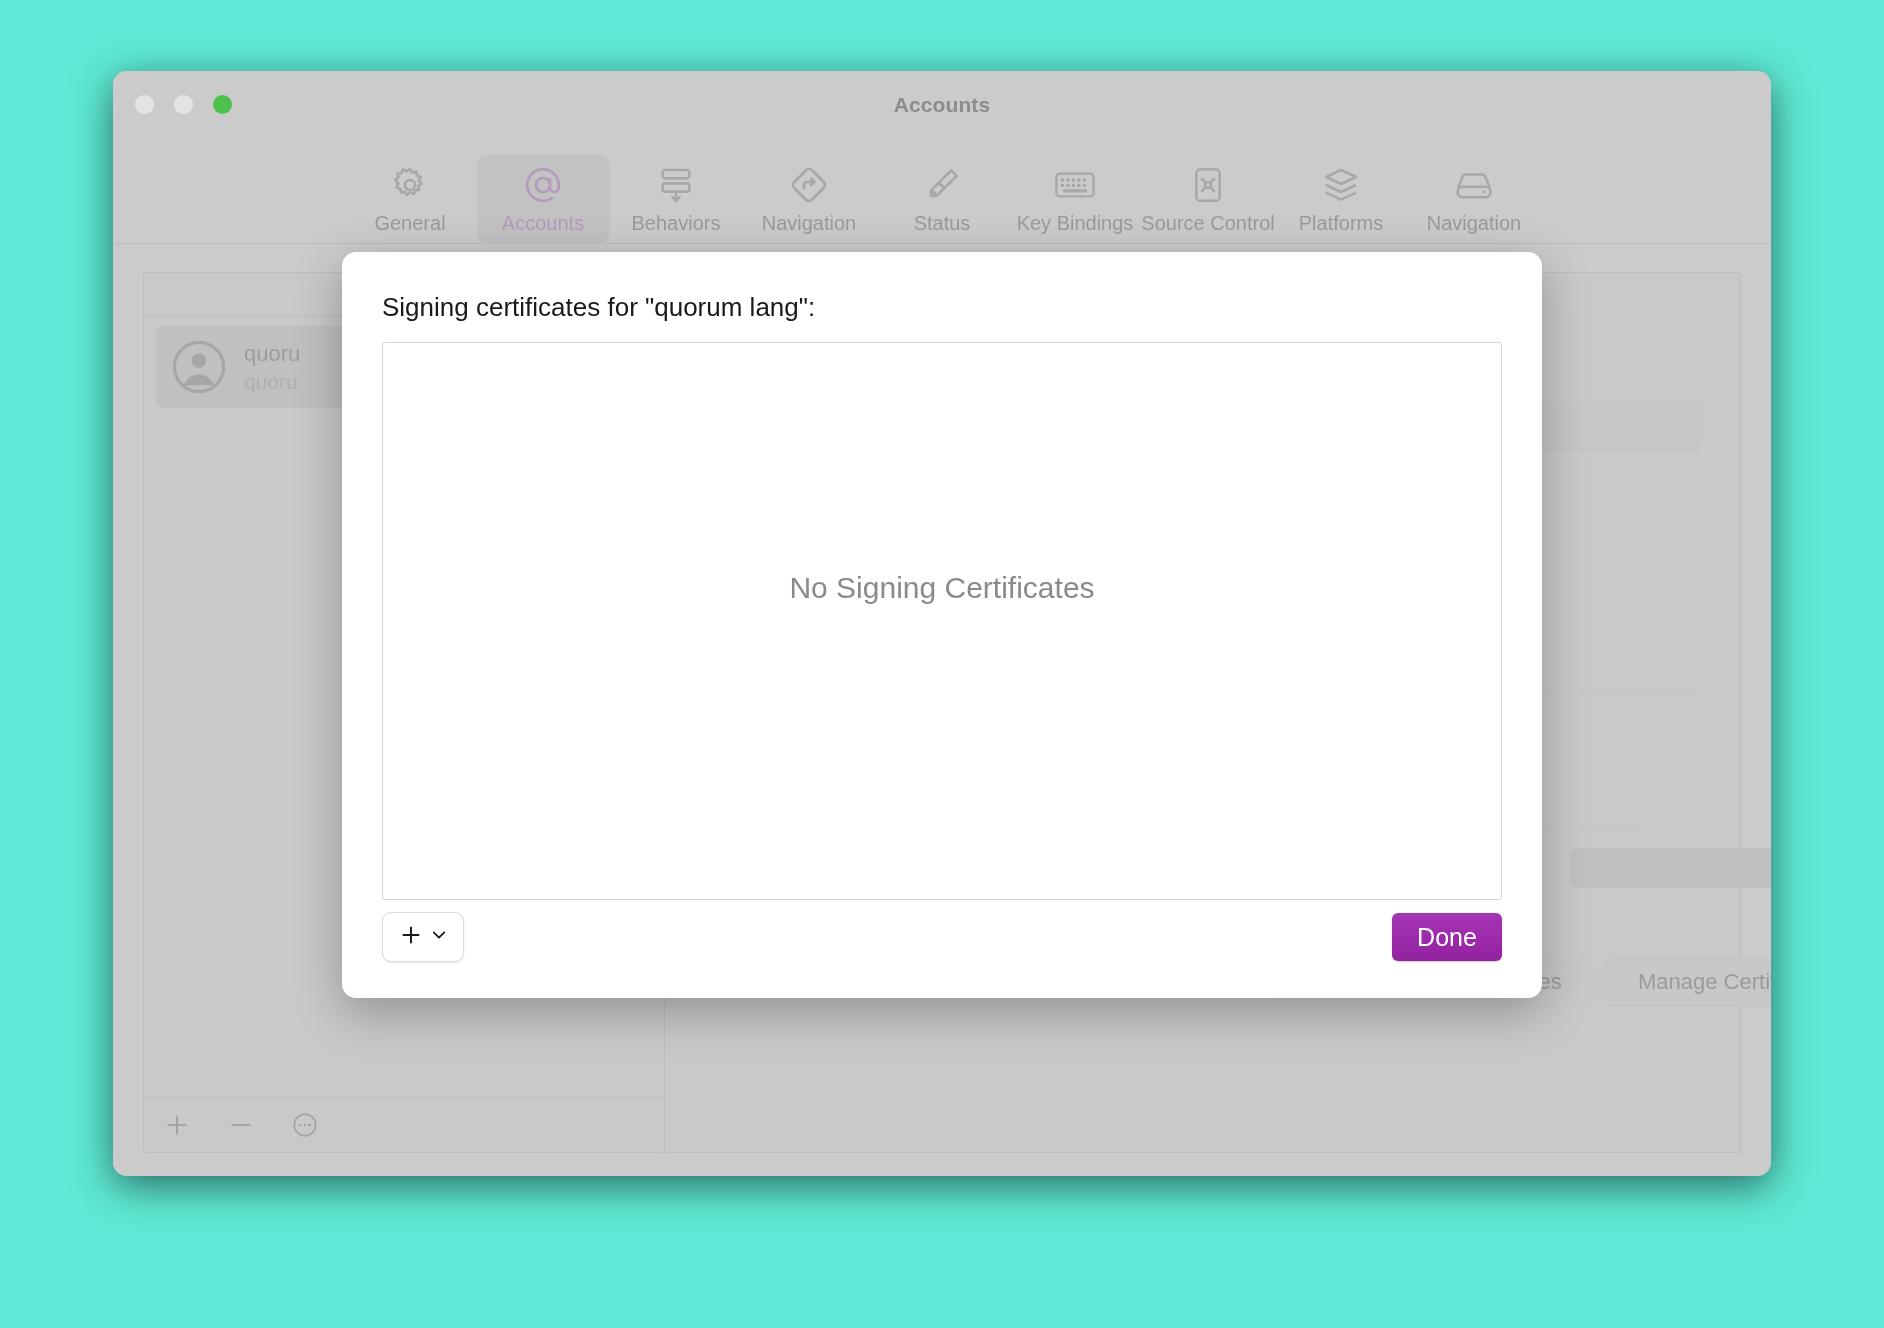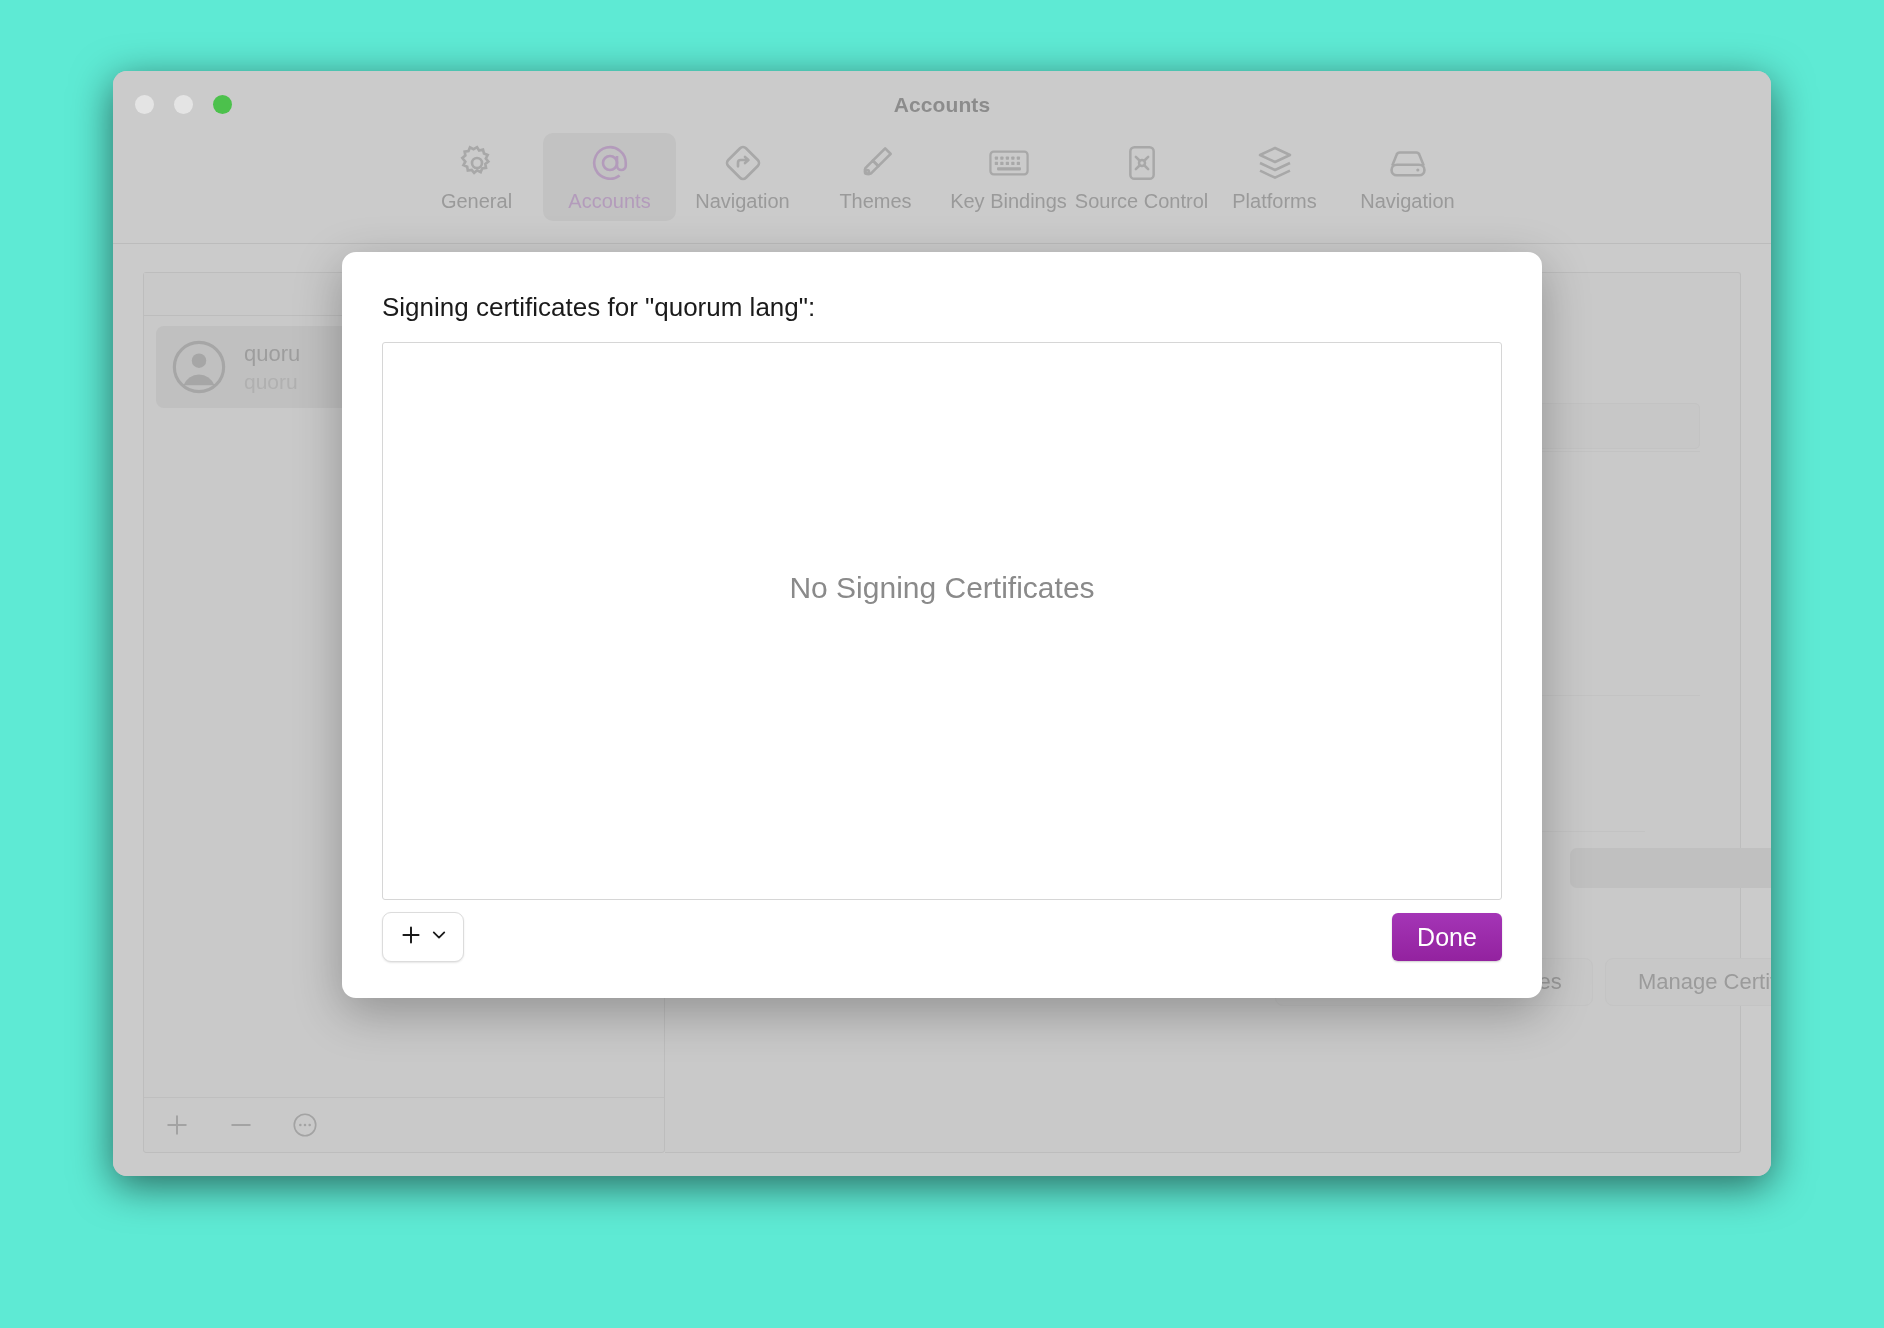--- a/index.html
+++ b/index.html
@@ -64,21 +64,21 @@
     color: #8c8c8c;
     letter-spacing: 0.1px;
   }
 
   
   .toolbar {
     position: relative;
     height: 110px;
     background: #cbcbcb;
     display: flex;
-    align-items: flex-start;
+    align-items: flex-end;
     justify-content: center;
     gap: 0px;
     padding-top: 6px;
     border-bottom: 1px solid #bcbcbc;
   }
   .tb-item {
     width: 133px;
     padding: 10px 0 8px 0;
     border-radius: 10px;
     display: flex;
@@ -374,41 +374,51 @@
       <div class="tb-item selected">
         <span class="tb-icon">
           <svg width="42" height="42" viewBox="0 0 24 24" fill="none" stroke="#b39bbb" stroke-width="1.5">
             <circle cx="12" cy="12" r="4"></circle>
             <path d="M16 8v5.5a2.5 2.5 0 0 0 5 0V12a9 9 0 1 0-3.5 7.1"></path>
           </svg>
         </span>
         <span class="tb-label">Accounts</span>
       </div>
 
+      <div class="tb-item">
+        <span class="tb-icon">
+          <svg width="40" height="40" viewBox="0 0 24 24" fill="none" stroke="#a8a8a8" stroke-width="1.6">
+            <rect x="4" y="3" width="16" height="5" rx="1.5"></rect>
+            <rect x="4" y="11" width="16" height="5" rx="1.5"></rect>
+            <path d="M12 17.5v3.5M9.8 19.3L12 21.6l2.2-2.3" stroke-linecap="round" stroke-linejoin="round"></path>
+          </svg>
+        </span>
+        <span class="tb-label">Behaviors</span>
+      </div>
 
       <div class="tb-item">
         <span class="tb-icon">
           <svg width="40" height="40" viewBox="0 0 24 24" fill="none" stroke="#a8a8a8" stroke-width="1.6">
             <rect x="4.5" y="4.5" width="15" height="15" rx="2.5" transform="rotate(45 12 12)"></rect>
             <path d="M9 14v-2.2a1.6 1.6 0 0 1 1.6-1.6H15" stroke-linecap="round"></path>
             <path d="M13.2 8.4L15.2 10.2 13.2 12" stroke-linecap="round" stroke-linejoin="round"></path>
           </svg>
         </span>
         <span class="tb-label">Navigation</span>
       </div>
 
       <div class="tb-item">
         <span class="tb-icon">
           <svg width="40" height="40" viewBox="0 0 24 24" fill="none" stroke="#a8a8a8" stroke-width="1.6">
             <path d="M17.5 3.2l3.3 3.3-7.4 7.4-3.3-3.3z" stroke-linejoin="round"></path>
             <path d="M10.1 10.6l3.3 3.3-3.6 3.6a2.4 2.4 0 1 1-3.3-3.3z" stroke-linejoin="round"></path>
             <circle cx="6.6" cy="17.4" r="1.2"></circle>
           </svg>
         </span>
-        <span class="tb-label">Themes</span>
+        <span class="tb-label">Status</span>
       </div>
 
 
       <div class="tb-item">
         <span class="tb-icon">
           <svg width="42" height="40" viewBox="0 0 26 20" fill="none" stroke="#a8a8a8" stroke-width="1.4">
             <rect x="1.5" y="3" width="23" height="14" rx="2"></rect>
             <g fill="#a8a8a8" stroke="none">
               <rect x="4.2" y="6" width="2" height="2" rx="0.4"></rect>
               <rect x="7.6" y="6" width="2" height="2" rx="0.4"></rect>

